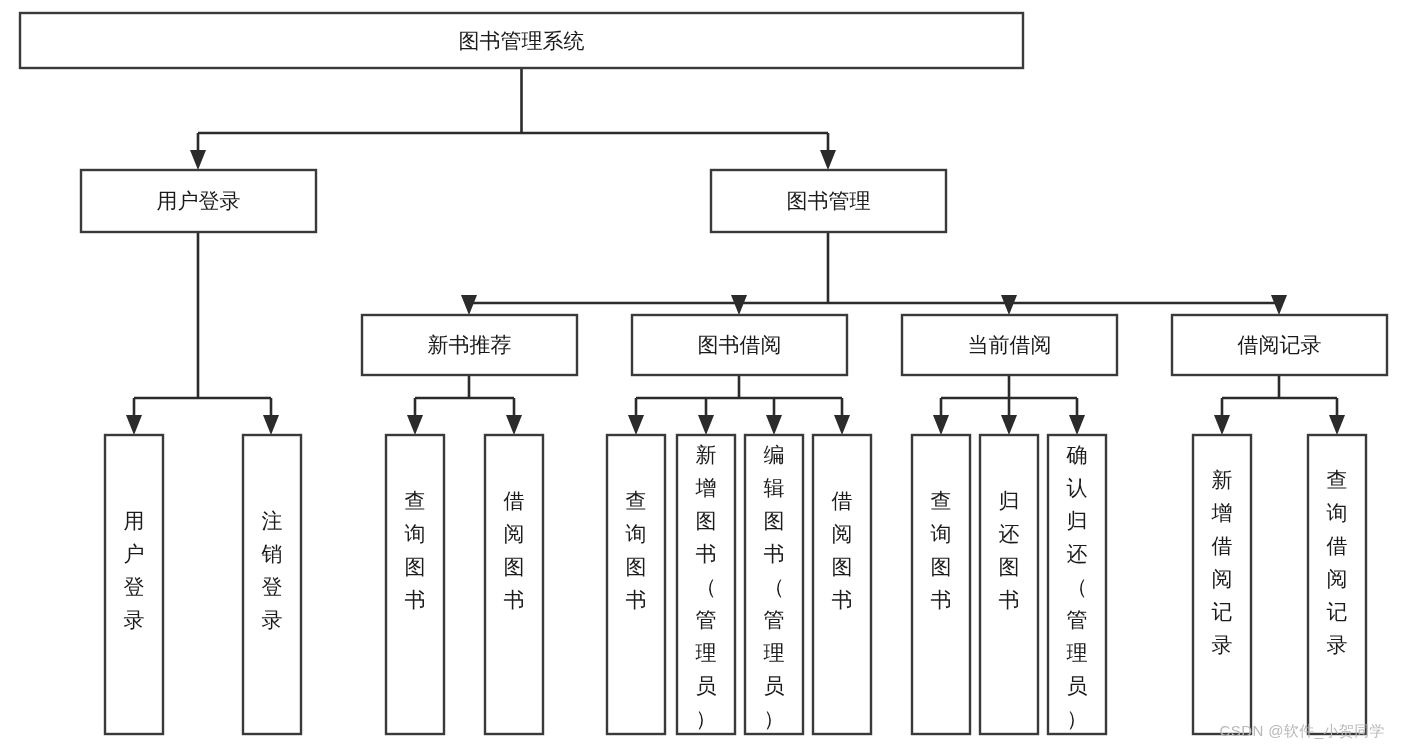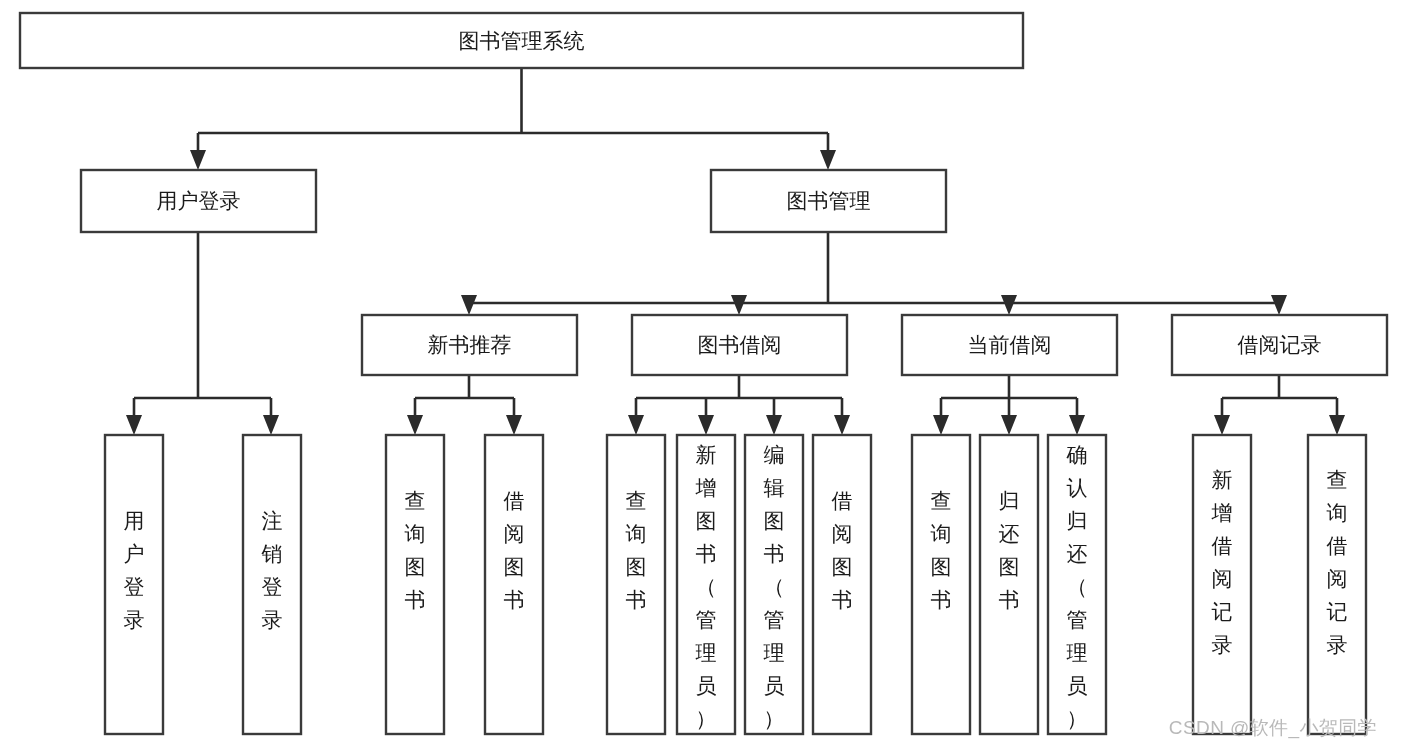--- a/index.html
+++ b/index.html
@@ -51,24 +51,24 @@
   }
   .node-label-v {
     font-family: "Liberation Sans", "DejaVu Sans", sans-serif;
     font-size: 21px;
     fill: #1b1b1b;
     text-anchor: middle;
     white-space: pre;
   }
   .watermark {
     position: absolute;
-    right: 28px;
+    right: 20px;
     bottom: 6px;
     font-family: "Liberation Sans", "DejaVu Sans", sans-serif;
-    font-size: 19px;
+    font-size: 15px;
     color: #b9b9b9;
     letter-spacing: 0.4px;
     user-select: none;
     white-space: nowrap;
   }
 </style>
 </head>
 <body>
 
 <div id="diagram-root">

